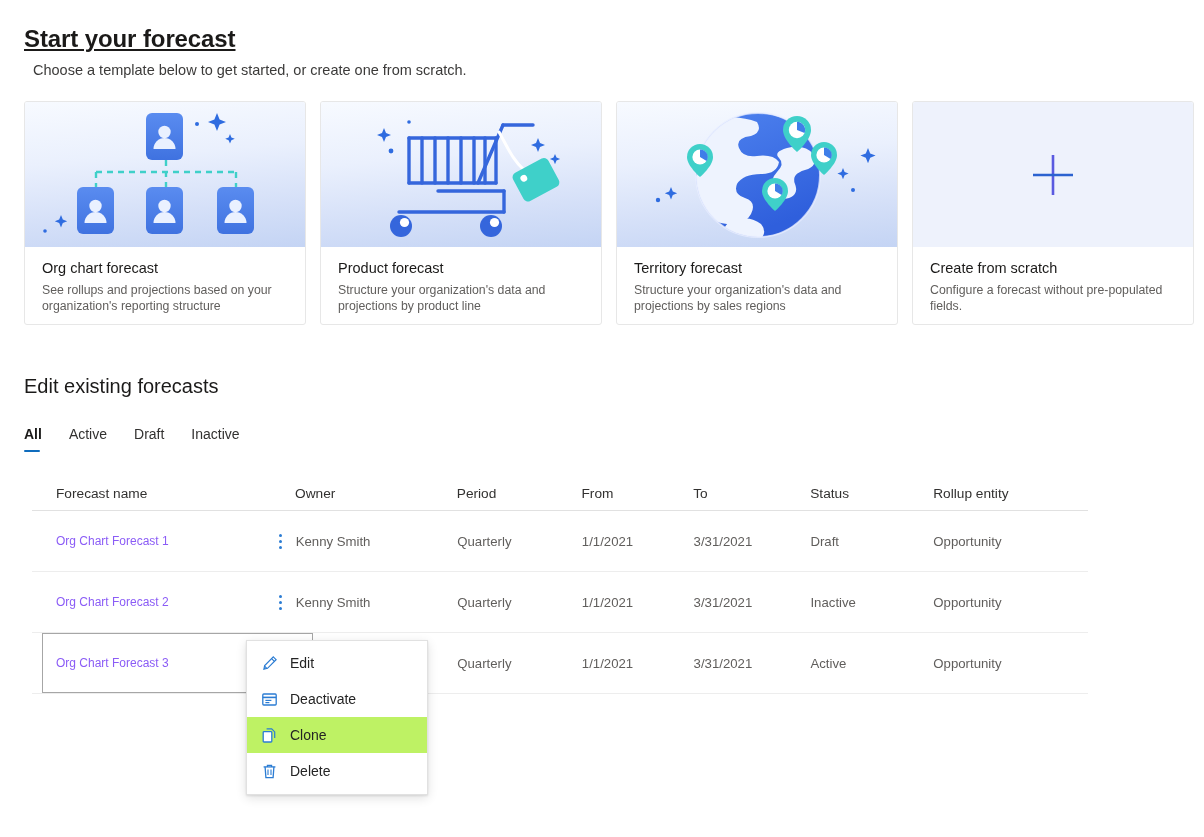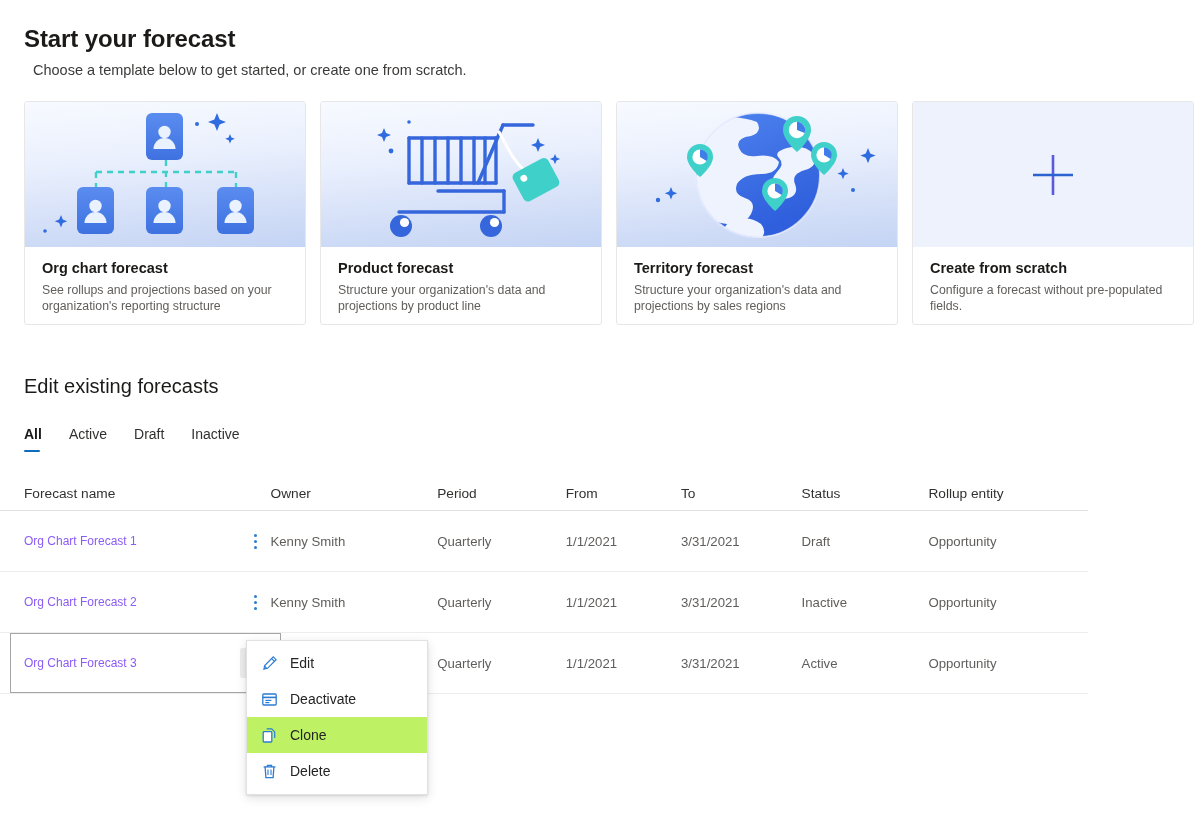--- a/index.html
+++ b/index.html
@@ -11,20 +11,21 @@
     color: #1f1f1f;
     overflow: hidden;
   }
   .page { position: relative; width: 1204px; height: 837px; }
 
   
   .page-title {
     position: absolute; left: 24px; top: 25px;
     font-size: 24px; font-weight: 600; letter-spacing: -0.1px;
     color: #1b1a19;
+    text-decoration: underline;
   }
   .page-subtitle {
     position: absolute; left: 33px; top: 62px;
     font-size: 14.5px; color: #3b3a39;
   }
 
   
   .cards { position: absolute; left: 24px; top: 101px; display: flex; gap: 14px; }
   .card {
     width: 282px; height: 224px;
@@ -38,21 +39,21 @@
   .card-art {
     height: 145px; width: 100%;
     position: relative; overflow: hidden;
     background: linear-gradient(175deg, #f7faff 0%, #eaf0fd 38%, #d5e0f8 72%, #c4d4f4 100%);
   }
   .card-art.scratch {
     background: #eef2fc;
     display: flex; align-items: center; justify-content: center;
   }
   .card-body { padding: 13px 16px 0 17px; }
-  .card-title { font-size: 14.5px; font-weight: 700; color: #1b1a19; margin-bottom: 6px; }
+  .card-title { font-size: 14.5px; font-weight: 400; color: #1b1a19; margin-bottom: 6px; }
   .card-desc { font-size: 12.3px; line-height: 1.33; color: #605e5c; max-width: 242px; }
 
   .plus-icon { display: block; }
 
   
   .section-title {
     position: absolute; left: 24px; top: 375px;
     font-size: 20px; font-weight: 400; color: #1b1a19;
   }
 
@@ -61,21 +62,21 @@
     font-size: 14px; color: #323130; padding-bottom: 10px;
     position: relative; cursor: pointer;
   }
   .tab.selected { font-weight: 600; color: #1b1a19; }
   .tab.selected::after {
     content: ""; position: absolute; left: 0; right: 2px; bottom: 0;
     height: 2.5px; background: #0f6cbd; border-radius: 2px;
   }
 
   
-  .table { position: absolute; left: 0; top: 476px; width: 1088px; }
+  .table { position: absolute; left: 0; top: 476px; width: 1088px; padding-left: 32px; }
   .row {
     display: flex; align-items: center;
     height: 61px;
     border-bottom: 1px solid #ededed;
     position: relative;
   }
   .row.header { height: 35px; border-bottom: 1px solid #e1e1e1; }
   .row.header .cell { font-size: 13.7px; color: #323130; font-weight: 400; }
   .row.selected { border-bottom: 1px solid #ededed; }
 

